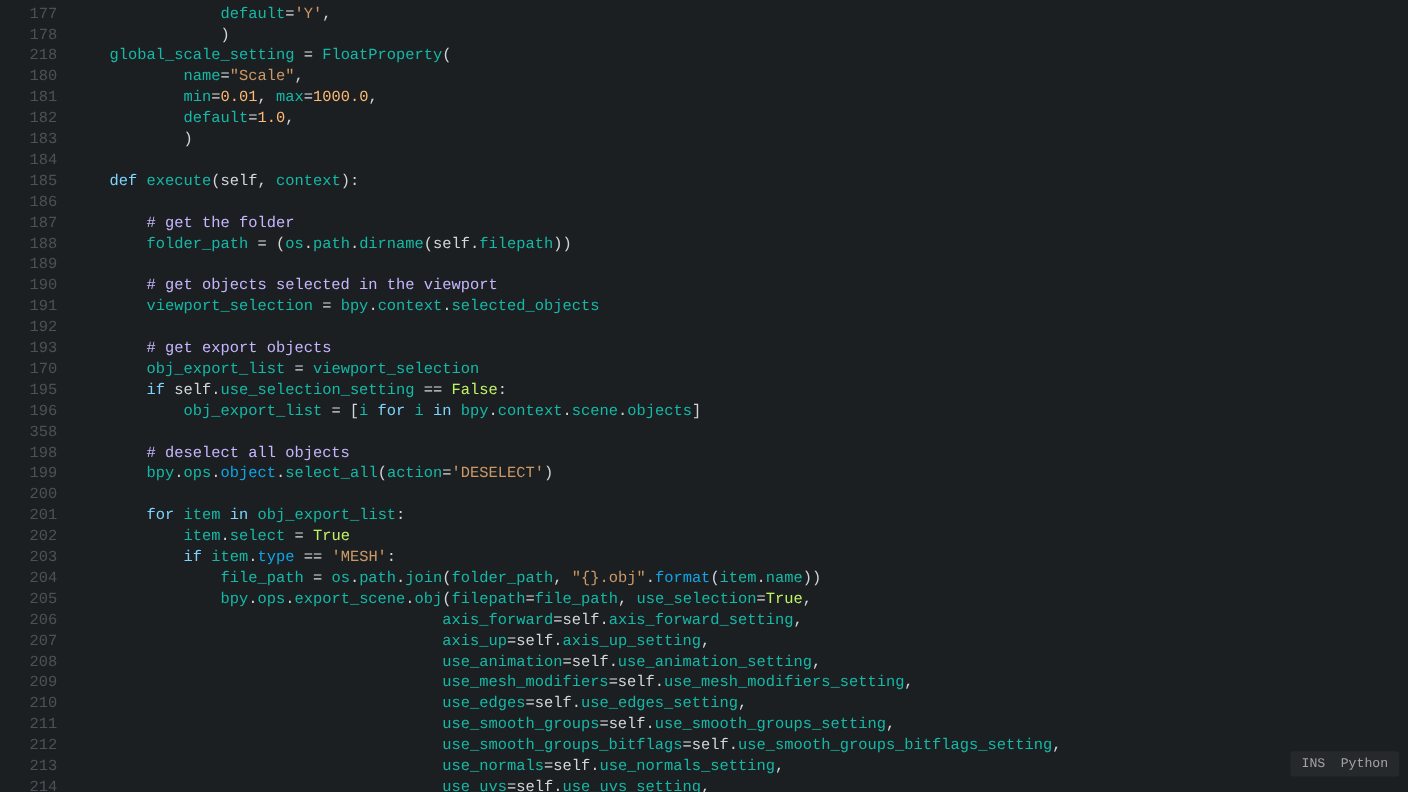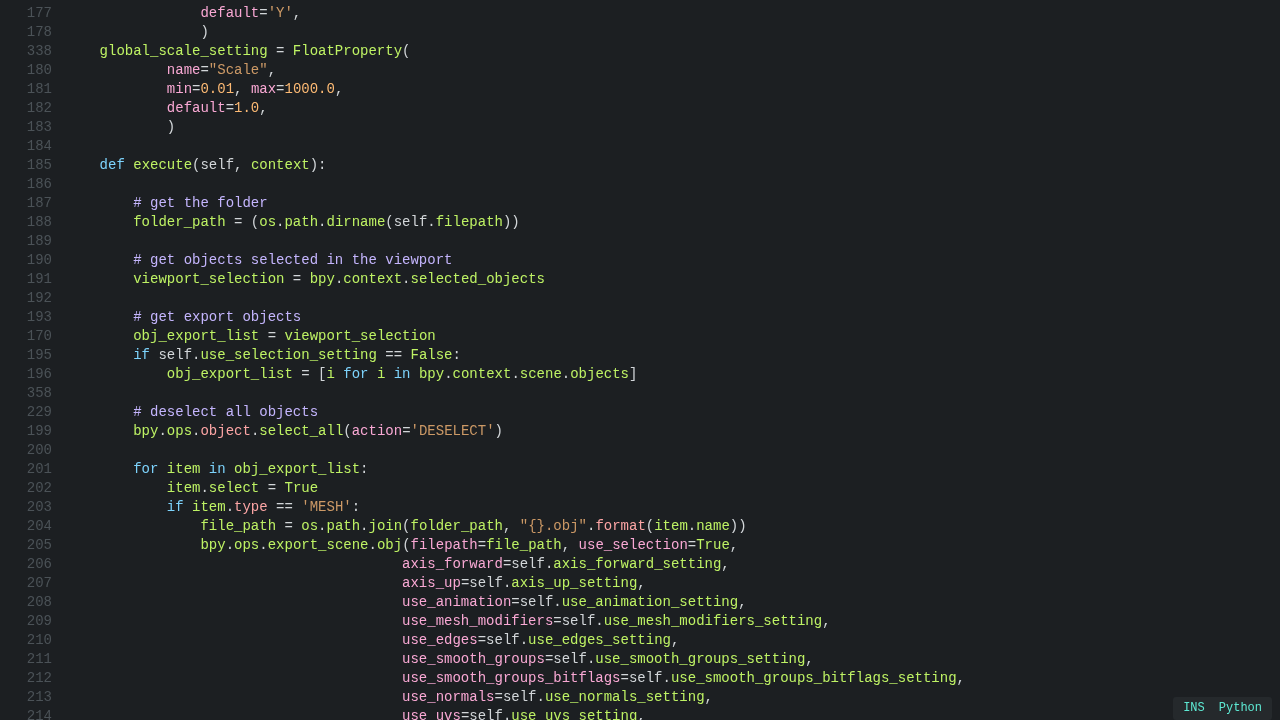--- a/index.html
+++ b/index.html
@@ -6,61 +6,61 @@
     background:#1c1f22;font-family:Consolas,'Courier New',monospace;
     font-size:14px;line-height:19px;color:#d2d6d9}
   .editor{display:flex;flex-direction:row;height:100%}
   .gutter{width:52px;flex:none;text-align:right;color:#4b5257;
     padding:4px 10px 0 0;user-select:none;background:#1c1f22}
   .gutter div{height:19px}
   .code{flex:1;padding:4px 0 0 4px;white-space:pre}
   .ln{height:19px}
   
   .kw  {color:#7dd3fc}         
-  .fn  {color:#bef264}         
+  .fn  {color:#14b8a6}         
   .op  {color:#d2d6d9}
   .self{color:#d2d6d9}
   .num {color:#fdba74}
   .str {color:#cc9966}         
   .cmt {color:#c4b5fd;font-style:normal}
   .bool{color:#bef264}
-  .param{color:#f9a8d4}
-  .attr{color:#fca5a5}
-  .status{position:absolute;right:8px;bottom:0;display:flex;gap:14px;
-    color:#5eead4;font-size:12px;background:#25292c;padding:2px 10px;
+  .param{color:#14b8a6}
+  .attr{color:#0ea5e9}
+  .status{position:absolute;right:8px;bottom:14px;display:flex;gap:14px;
+    color:#a3a3a3;font-size:12px;background:#25292c;padding:2px 10px;
     border-radius:3px}
   .status span{display:inline-block}
 </style>
 </head>
 <body>
 
 <div class="editor">
   <div class="gutter" id="gutter">
       <div>177</div>
       <div>178</div>
-      <div>338</div>
+      <div>218</div>
       <div>180</div>
       <div>181</div>
       <div>182</div>
       <div>183</div>
       <div>184</div>
       <div>185</div>
       <div>186</div>
       <div>187</div>
       <div>188</div>
       <div>189</div>
       <div>190</div>
       <div>191</div>
       <div>192</div>
       <div>193</div>
       <div>170</div>
       <div>195</div>
       <div>196</div>
       <div>358</div>
-      <div>229</div>
+      <div>198</div>
       <div>199</div>
       <div>200</div>
       <div>201</div>
       <div>202</div>
       <div>203</div>
       <div>204</div>
       <div>205</div>
       <div>206</div>
       <div>207</div>
       <div>208</div>

